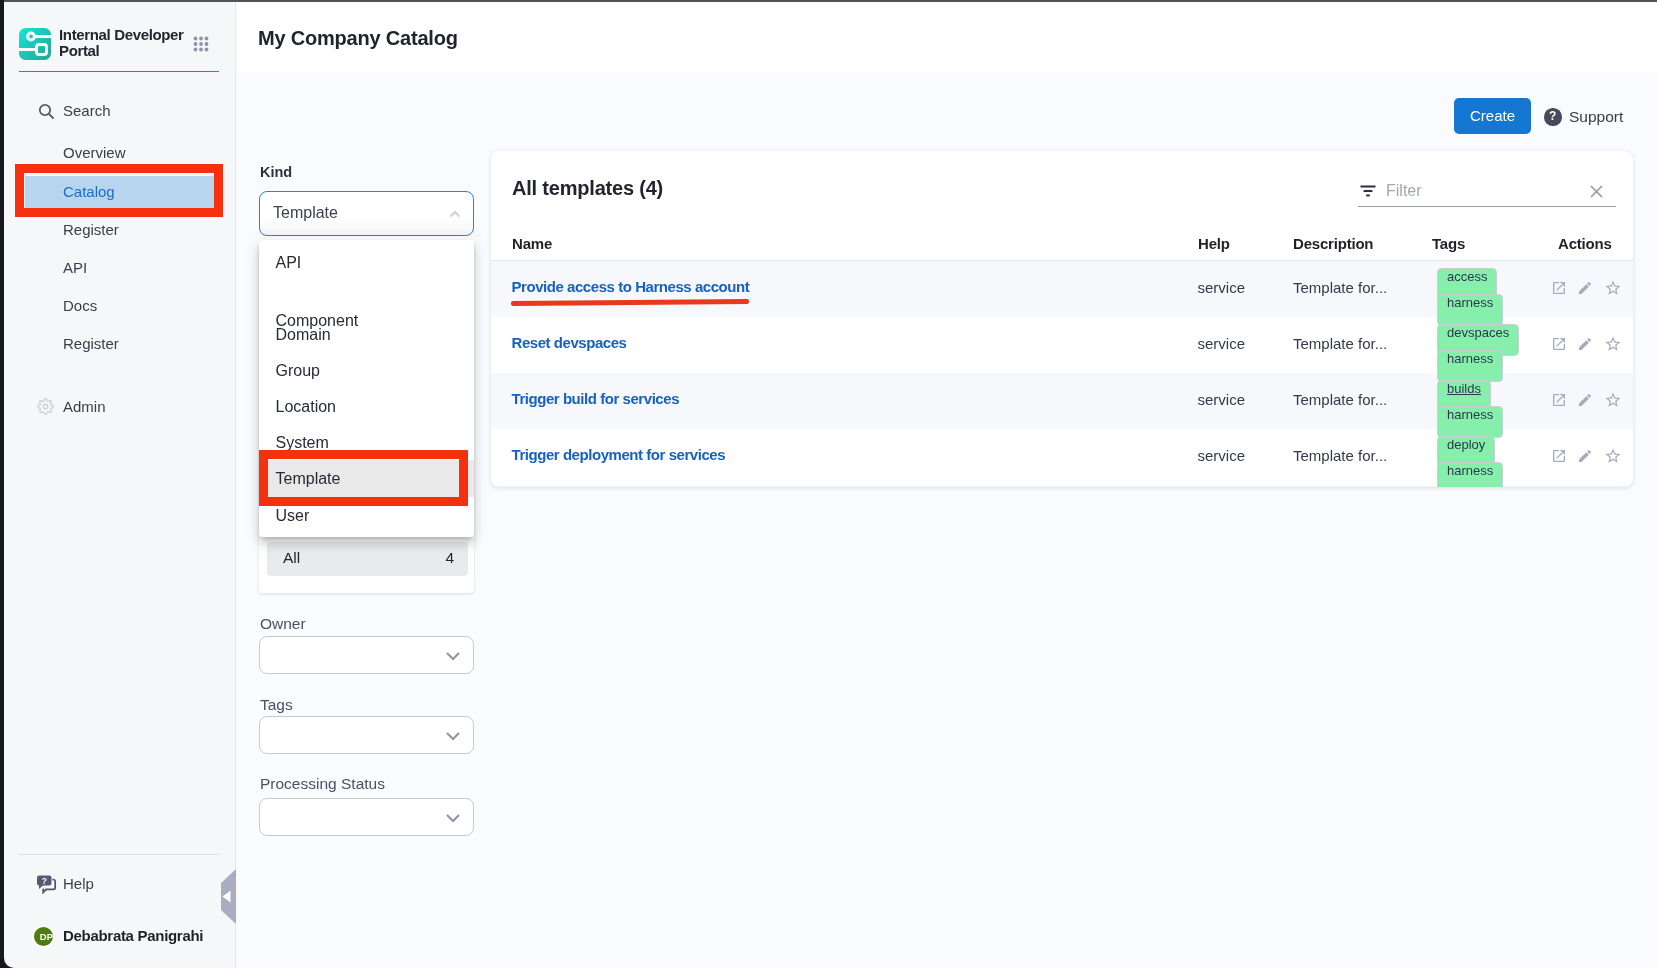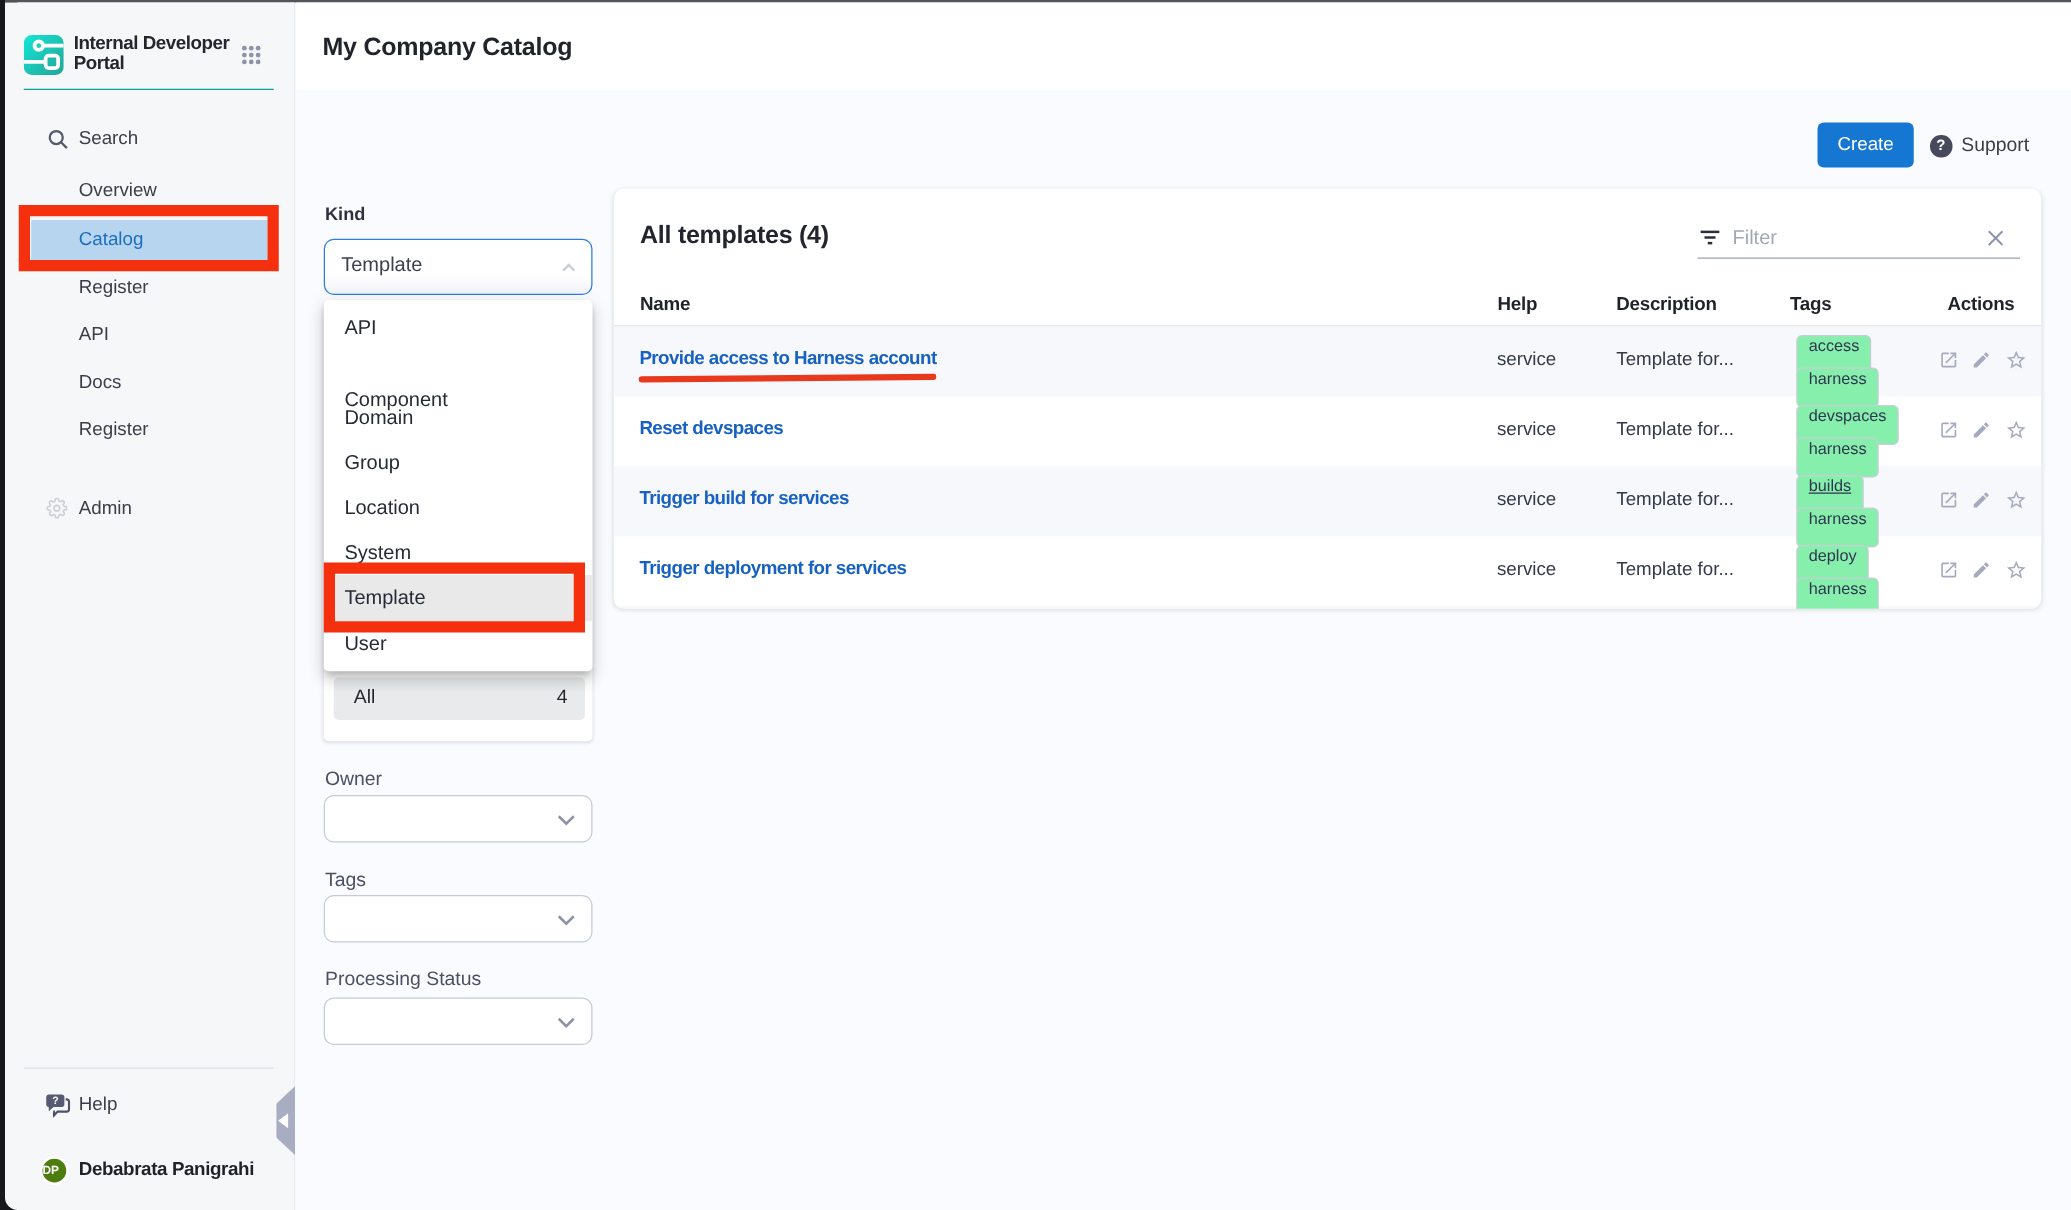--- a/index.html
+++ b/index.html
@@ -132,21 +132,21 @@
   <div class="abs" style="left:36px; top:874px;">
     <svg width="21" height="20" viewBox="0 0 21 20">
       <path d="M3 11 L3 15 L7.5 11 Z" fill="#565a72"></path>
       <rect x="1" y="1.5" width="14.5" height="10" rx="2.2" fill="#565a72"></rect>
       <path d="M16.5 5.5 h0.8 a1.9 1.9 0 0 1 1.9 1.9 v6 a1.9 1.9 0 0 1 -1.9 1.9 h-7.2 l-2.9 3.1 v-3.1 h-0.6" fill="none" stroke="#4c5069" stroke-width="1.7"></path>
       <text x="8.4" y="9.6" font-size="8.5" font-weight="bold" fill="#ffffff" text-anchor="middle" font-family="Liberation Sans, sans-serif">?</text>
     </svg>
   </div>
   <div class="navtxt" style="top:874px;">Help</div>
 
-  <div class="abs" style="left:32px; top:925px; width:23px; height:23px; border-radius:50%; background:#4d7c0f; border:2px solid #fff; color:#fff; font-size:9.5px; font-weight:bold; text-align:left; line-height:19px;">DP</div>
+  <div class="abs" style="left:32px; top:925px; width:23px; height:23px; border-radius:50%; background:#4d7c0f; border:2px solid #fff; color:#fff; font-size:9.5px; font-weight:bold; text-align:right; line-height:19px;">DP</div>
   <div class="abs" style="left:63px; top:927px; font-size:15px; font-weight:600; color:#1f222a; letter-spacing:-0.3px;">Debabrata Panigrahi</div>
 
   <div class="abs" style="left:221px; top:869px;">
     <svg width="15" height="55" viewBox="0 0 15 55">
       <path d="M15 0 L15 55 L0 41 L0 14 Z" fill="#a9adc2"></path>
       <path d="M9.5 21.5 L9.5 33.5 L1.5 27.5 Z" fill="#ffffff"></path>
     </svg>
   </div>
 
   <div class="abs" id="createbtn">Create</div>

